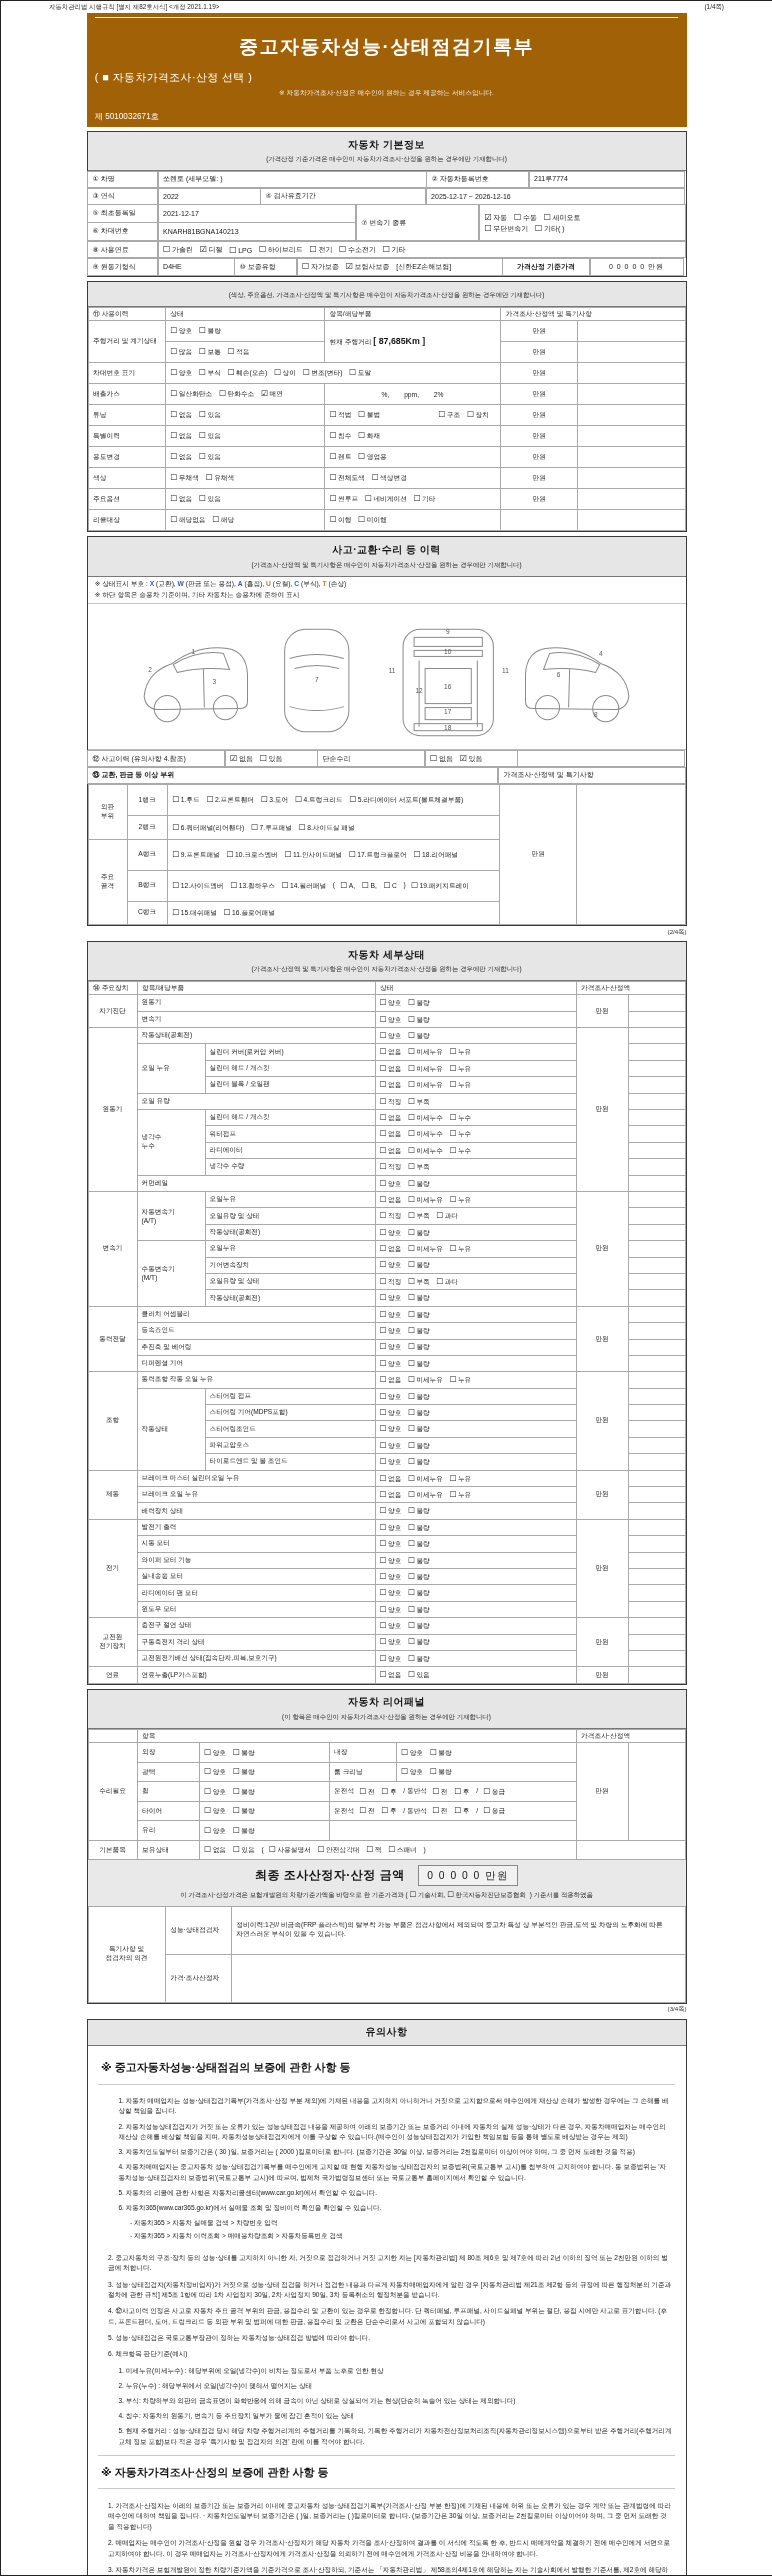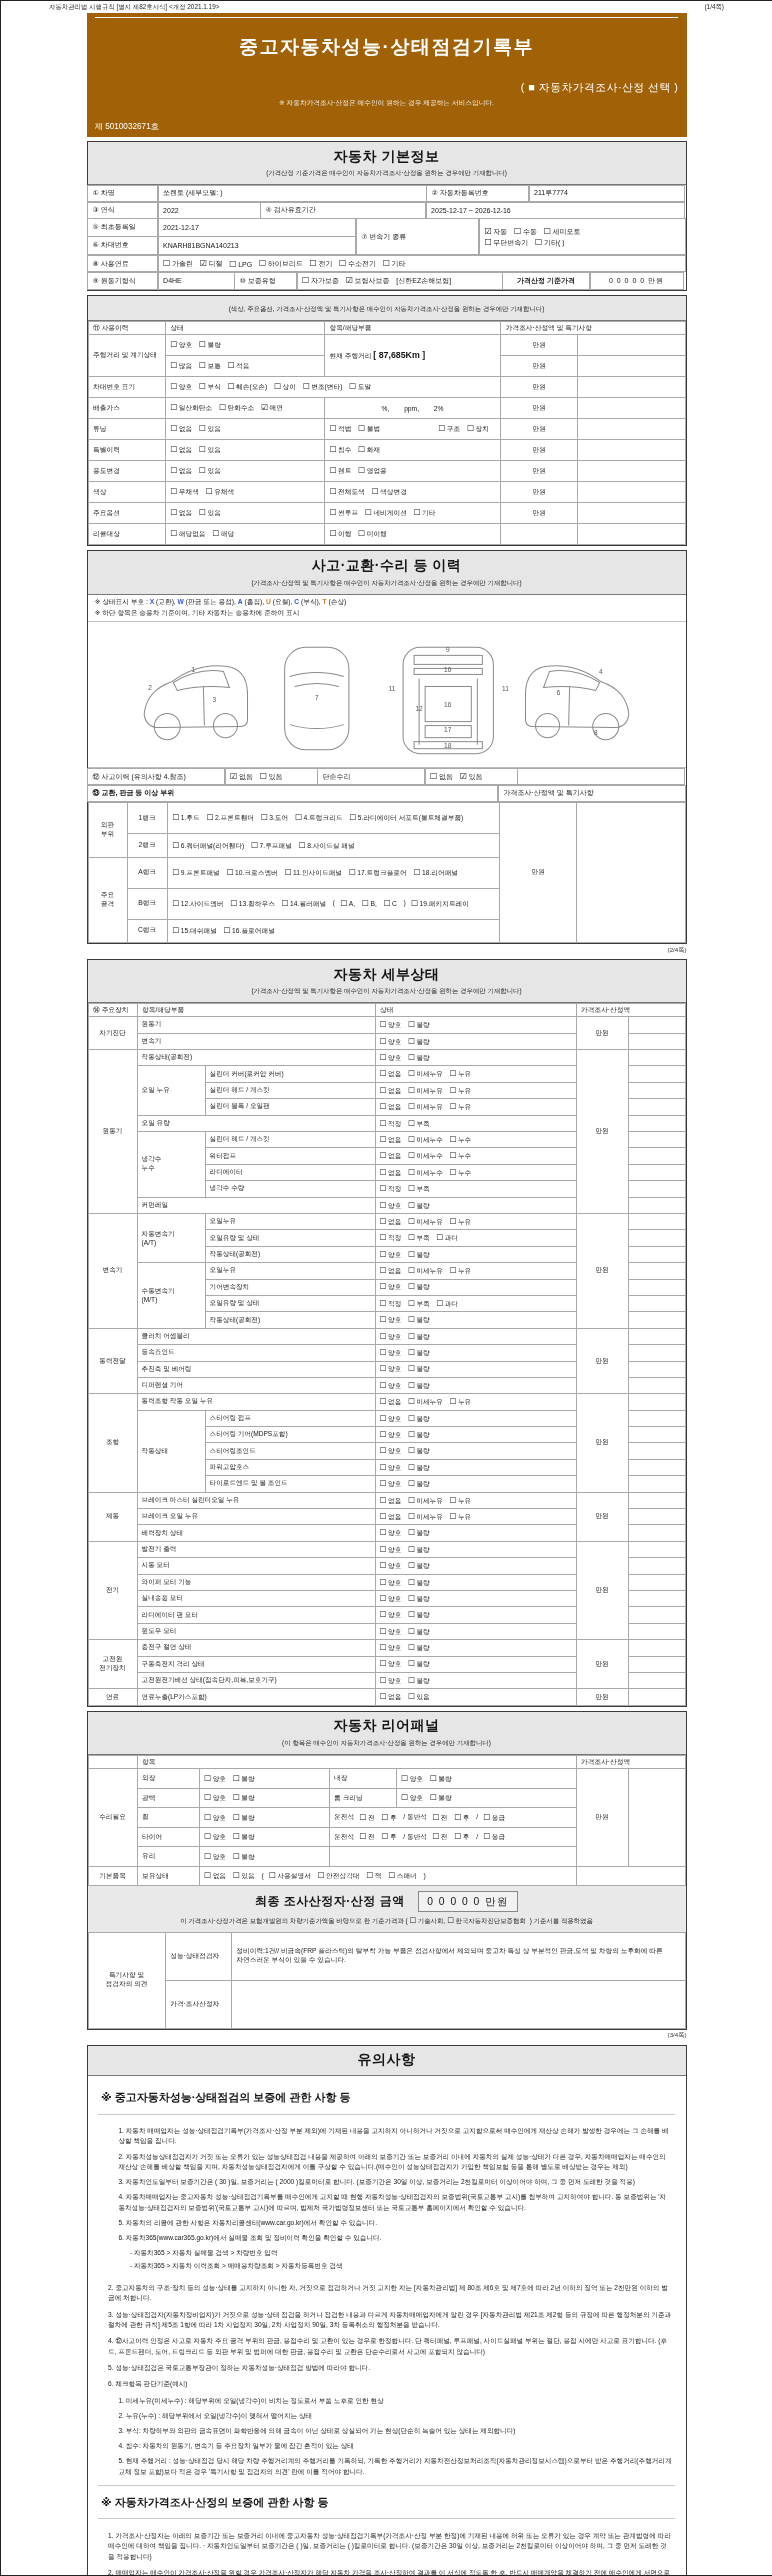--- a/index.html
+++ b/index.html
@@ -7,28 +7,28 @@
        font-family:"Liberation Sans","DejaVu Sans",sans-serif;
        border:0.5px solid #222;box-sizing:border-box;overflow:hidden}
   .meta{width:675px;margin:1.5px auto 1px;display:flex;justify-content:space-between;font-size:6.4px;color:#222}
   .inner{width:600px;margin:0 auto}
   .pagemark{width:608px;margin:1.5px auto;text-align:right;font-size:6.2px;color:#333}
 
   
   .masthead{background:#a16207;color:#fff;padding:4.1px 8.2px 5.2px}
   .masthead .rule{height:1.5px;background:#fff;margin:0 0 15.5px}
   .masthead h1{margin:0;text-align:center;font-size:19px;font-weight:700;letter-spacing:1.5px}
-  .masthead .sub{text-align:right;font-size:10.8px;margin-top:21px;letter-spacing:0.5px}
+  .masthead .sub{text-align:left;font-size:10.8px;margin-top:11px;letter-spacing:0.5px}
   .masthead .note{text-align:center;font-size:6.7px;margin-top:4.6px;color:#eee}
   .masthead .docno{font-size:8.2px;margin-top:12.4px;font-weight:400}
 
   
   .sec{border:1.5px solid #3a3a3a;margin-top:4.1px;background:#fff}
   .sec-h{background:#e6e6e6;padding:5.7px 0 6.2px;border-bottom:0.8px solid #777;text-align:center}
-  .sec-h h2{margin:0;font-size:14px;font-weight:700;letter-spacing:0.5px}
+  .sec-h h2{margin:0;font-size:10px;font-weight:700;letter-spacing:0.5px}
   .sec-h .ssub{font-size:6.4px;margin-top:3.6px;color:#222}
 
   
   .frow{display:flex}
   .fc{border:0.5px solid #a9a9a9;margin-left:-0.5px;margin-top:-0.5px;padding:2.6px 4.6px;font-size:7px;
       display:flex;align-items:center;box-sizing:border-box;min-height:16px;background:#fff}
   .fc.center{justify-content:center;text-align:center}
   .cb{white-space:nowrap;display:inline-block;margin-right:6.7px;font-size:inherit}
   .cb .bx{font-size:1.18em;margin-right:1.5px;vertical-align:-0.5px}
   .pl{margin-right:5.2px;white-space:nowrap}

